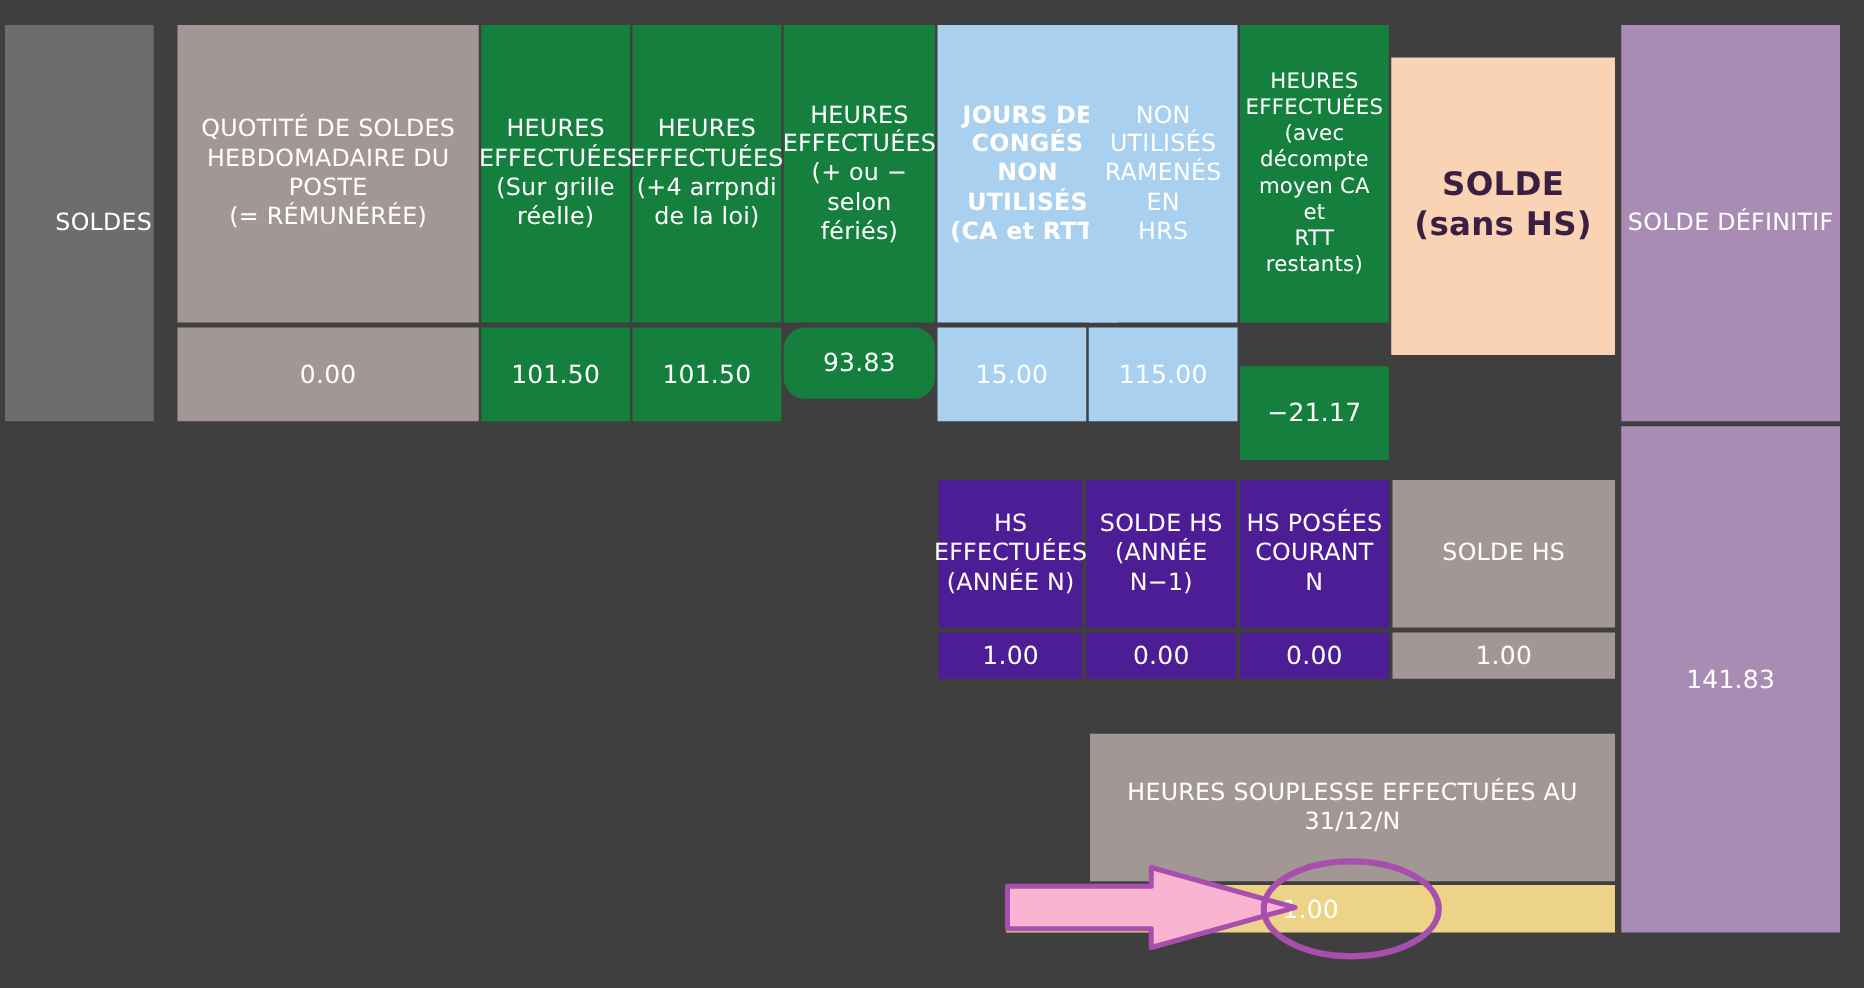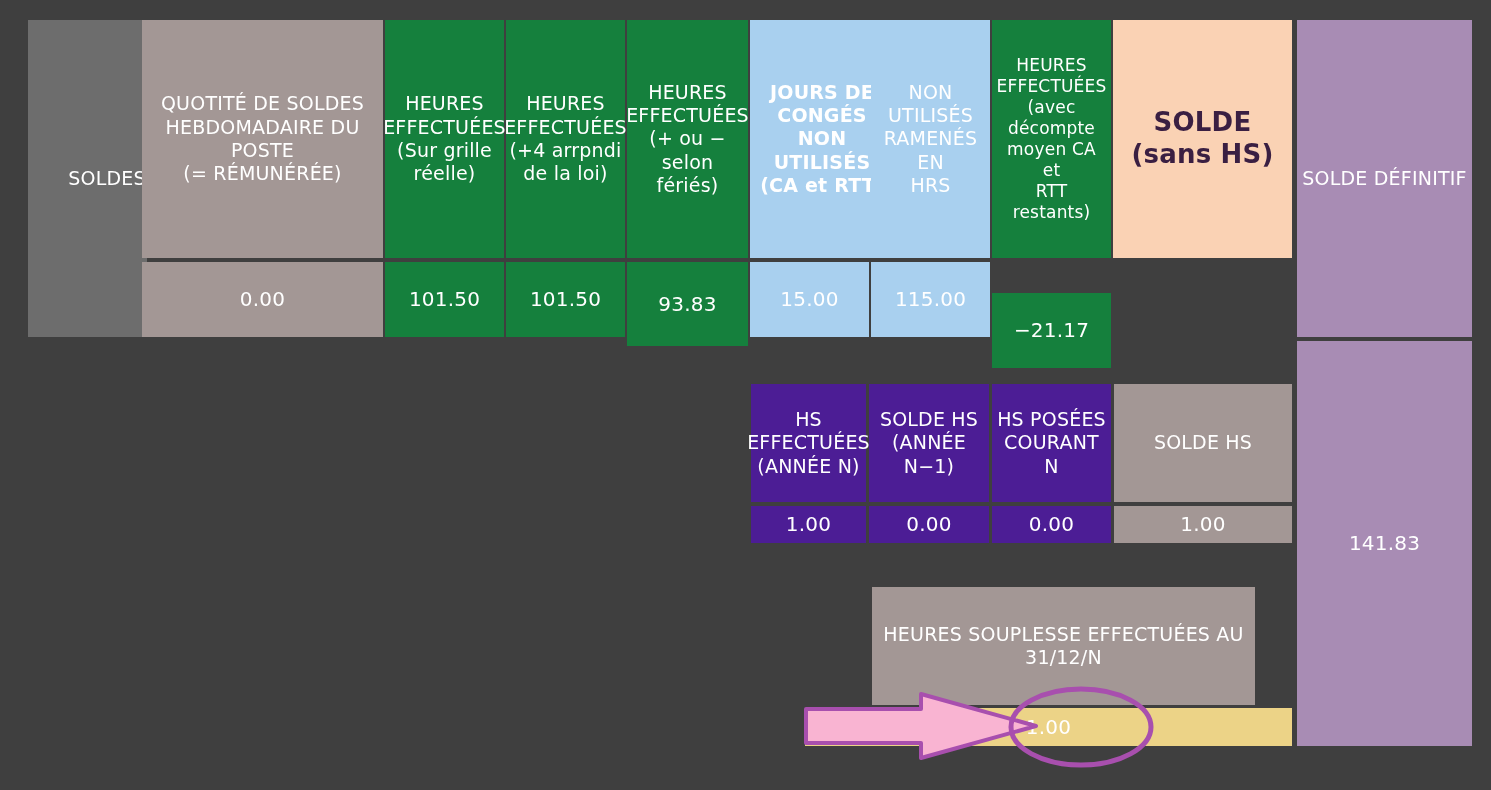--- a/index.html
+++ b/index.html
@@ -31,21 +31,21 @@
     color: #ffffff;
     line-height: 1.23;
     padding: 2px 4px;
     letter-spacing: 0.2px;
     white-space: pre-line;
   }
   .hdr { font-size: 19px; }
   .hdr-sm { font-size: 17px; }
   .val { font-size: 20px; }
   .val-big { font-size: 26px; font-weight: bold; }
-  .hdr-big { font-size: 26px; font-weight: bold; }
+  .hdr-big { font-size: 26px; font-weight: bold; margin-top: 26px; }
 
   
   .c-darkgray { background: #6d6d6d; }
   .c-taupe    { background: #a39795; }
   .c-gray     { background: #15803d; }
   .c-blue     { background: #a9d0ef; }
   .c-peach    { background: #fad2b4; }
   .c-purple   { background: #a88cb4; }
   .c-green    { background: #4c1d95; }
   .c-yellow   { background: #ecd387; }
@@ -59,21 +59,21 @@
     width: 1491px;
     height: 790px;
     pointer-events: none;
   }
 </style>
 </head>
 <body>
 
 <div class="stage">
 
-  <div class="cell c-darkgray hdr" style="left:28px; top:20px; width:119px; height:317px;padding-left:43px;">SOLDES</div>
+  <div class="cell c-darkgray hdr" style="left:4px; top:20px; width:119px; height:317px;padding-left:43px;">SOLDES</div>
 
   <div class="cell c-taupe hdr" style="left:142px; top:20px; width:241px; height:238px;">QUOTITÉ DE SOLDES
 HEBDOMADAIRE DU POSTE
 (= RÉMUNÉRÉE)</div>
 
   <div class="cell c-gray hdr" style="left:385px; top:20px; width:119px; height:238px;">HEURES
 EFFECTUÉES
 (Sur grille
 réelle)</div>
 
@@ -109,21 +109,21 @@
 (sans HS)</div>
 
   <div class="cell c-purple hdr" style="left:1297px; top:20px; width:175px; height:317px;">SOLDE DÉFINITIF</div>
 
   <div class="cell c-taupe val" style="left:142px; top:262px; width:241px; height:75px;">0.00</div>
 
   <div class="cell c-gray val" style="left:385px; top:262px; width:119px; height:75px;">101.50</div>
 
   <div class="cell c-gray val" style="left:506px; top:262px; width:119px; height:75px;">101.50</div>
 
-  <div class="cell c-gray val" style="left:627px; top:262px; width:121px; height:84px;">93.83</div>
+  <div class="cell c-gray val" style="left:627px; top:262px; width:121px; height:57px;border-radius:17px;">93.83</div>
 
   <div class="cell c-blue val" style="left:750px; top:262px; width:119px; height:75px;">15.00</div>
 
   <div class="cell c-blue val" style="left:871px; top:262px; width:119px; height:75px;">115.00</div>
 
   <div class="cell c-gray val" style="left:992px; top:262px; width:119px; height:75px;margin-top:31px;">−21.17</div>
 
 
   <div class="cell c-purple val" style="left:1297px; top:341px; width:175px; height:405px;">141.83</div>
 
@@ -140,21 +140,21 @@
   <div class="cell c-taupe hdr" style="left:1114px; top:384px; width:178px; height:118px;">SOLDE HS</div>
 
   <div class="cell c-green val" style="left:751px; top:506px; width:115px; height:37px;">1.00</div>
 
   <div class="cell c-green val" style="left:869px; top:506px; width:120px; height:37px;">0.00</div>
 
   <div class="cell c-green val" style="left:992px; top:506px; width:119px; height:37px;">0.00</div>
 
   <div class="cell c-taupe val" style="left:1114px; top:506px; width:178px; height:37px;">1.00</div>
 
-  <div class="cell c-taupe hdr" style="left:872px; top:587px; width:383px; height:118px;">HEURES SOUPLESSE EFFECTUÉES AU 31/12/N</div>
+  <div class="cell c-taupe hdr" style="left:872px; top:587px; width:420px; height:118px;">HEURES SOUPLESSE EFFECTUÉES AU 31/12/N</div>
 
   <div class="cell c-yellow val" style="left:805px; top:708px; width:487px; height:38px;">1.00</div>
 
   <svg class="overlay" width="1491" height="790" viewBox="0 0 1491 790" xmlns="http://www.w3.org/2000/svg">
 
     <polygon points="806,709 921,709 921,694 1036,726 921,758 921,743 806,743" fill="#f9b4d2" stroke="#a84fae" stroke-width="4" stroke-linejoin="round"></polygon>
 
     <ellipse cx="1081" cy="727" rx="70" ry="38" fill="none" stroke="#a84fae" stroke-width="5"></ellipse>
   </svg>
 

